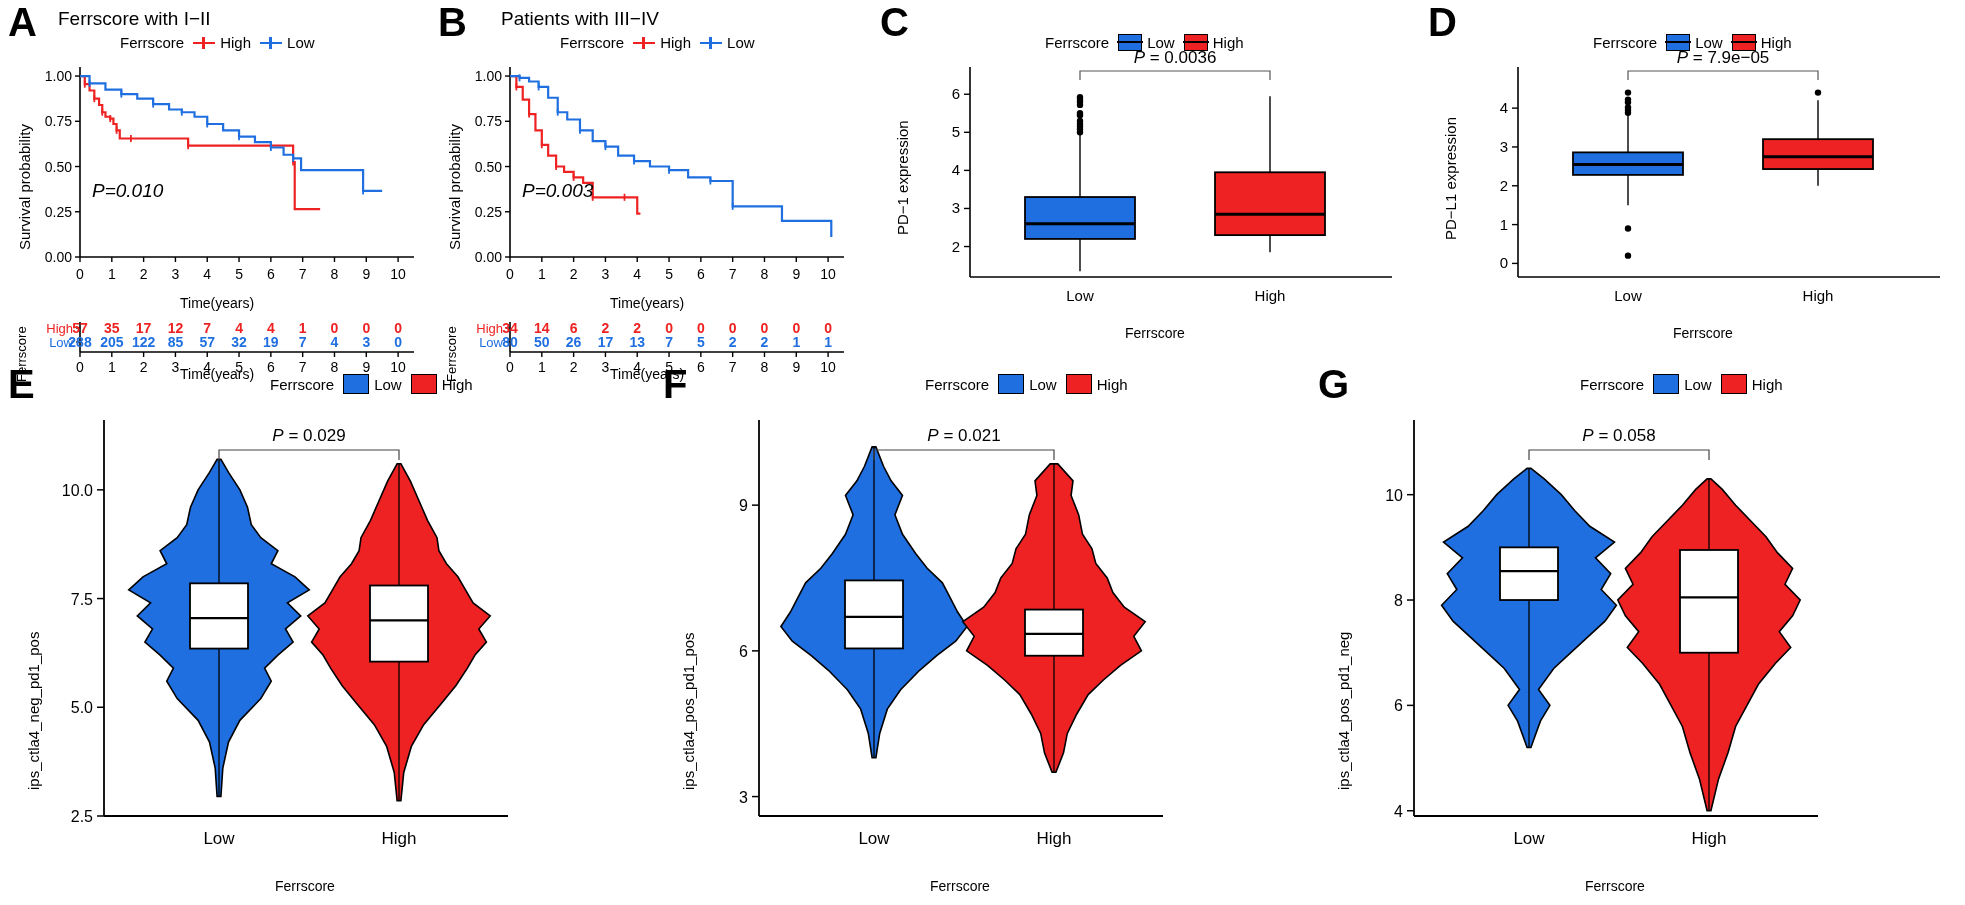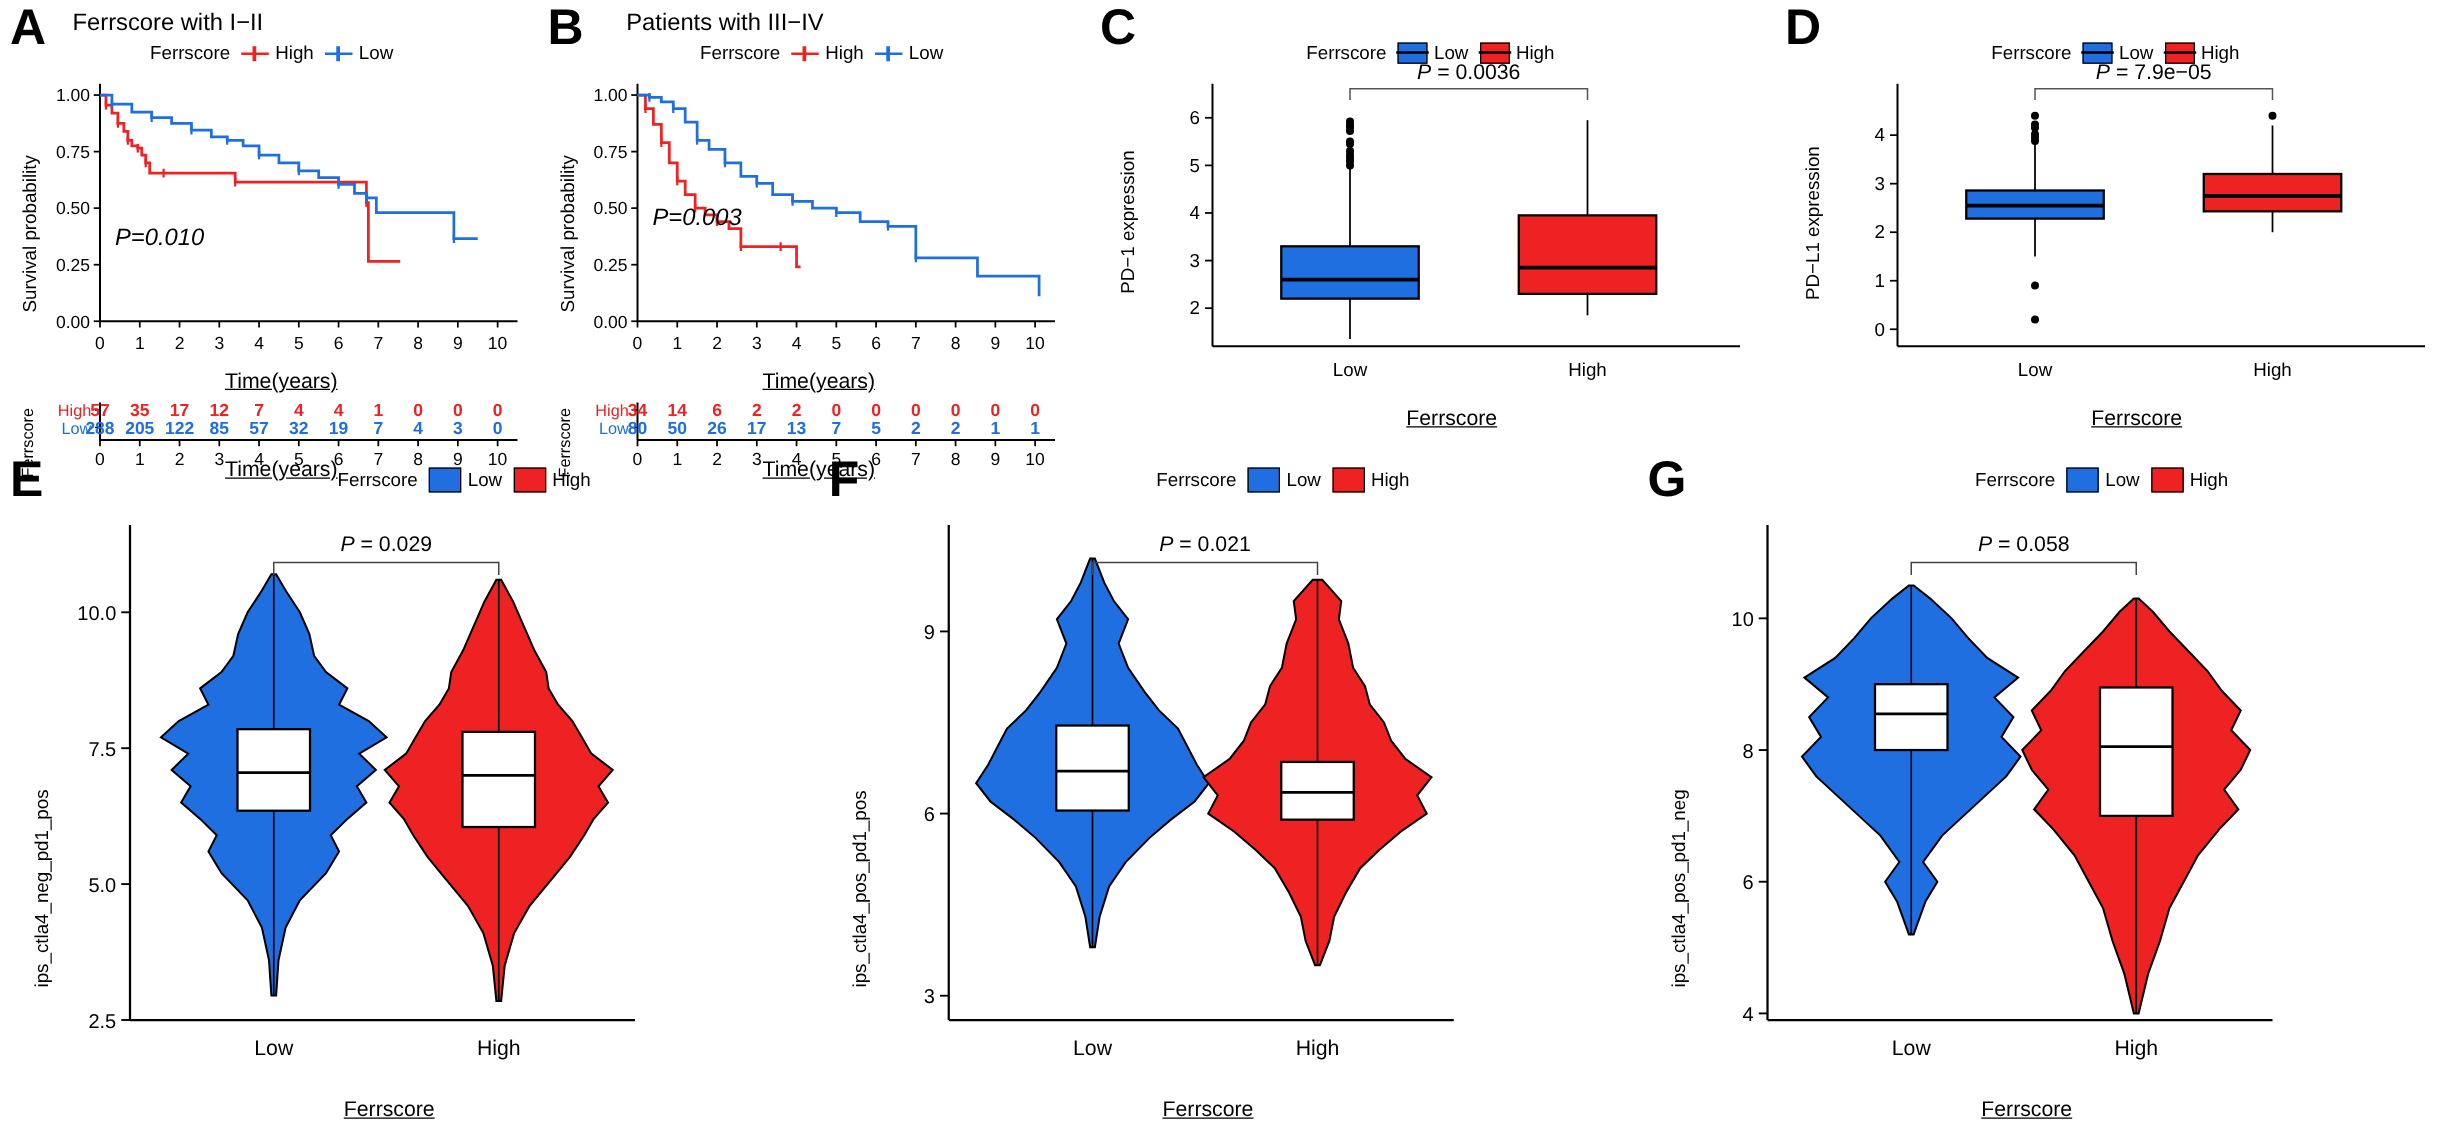--- a/index.html
+++ b/index.html
@@ -9,21 +9,21 @@
   .ptitle{font-size:19px;}
   .legend{display:flex;align-items:center;gap:9px;font-size:15px;}
   .legend .lgtitle{font-size:15px;}
   .lgitem{display:flex;align-items:center;gap:5px;}
   .lgline{position:relative;width:22px;height:12px;}
   .lgline i{position:absolute;left:0;top:5px;width:22px;height:2px;display:block;}
   .lgline b{position:absolute;left:9px;top:0;width:2.5px;height:12px;display:block;}
   .lgbox{width:22px;height:15px;border:1.6px solid #000;position:relative;}
   .lgbox u{position:absolute;left:-2px;right:-2px;top:5.5px;height:2px;background:#000;display:block;}
   .lgsq{width:24px;height:18px;border:1.6px solid #000;}
-  .axis-label{font-size:17px;text-decoration:underline;}
+  .axis-label{font-size:14px;}
   .ylab{transform-origin:0 0;white-space:nowrap;font-size:15px;}
   .pval{font-size:19px;font-style:italic;}
   .pval em{font-style:italic;}
   svg{display:block;overflow:visible;}
 </style>
 </head>
 <body>
 
 <div class="panel" style="left:0;top:0;width:430px;height:350px;">
   <div class="plabel" style="position:absolute;left:8px;top:2px;">A</div>
@@ -244,21 +244,21 @@
         <line x1="86.62857142857143" y1="28.404761904761926" x2="86.62857142857143" y2="35.404761904761926" stroke="#1f6fe0" stroke-width="1.8"></line>
         <line x1="105.71428571428571" y1="53.73809523809524" x2="105.71428571428571" y2="60.73809523809524" stroke="#1f6fe0" stroke-width="1.8"></line>
         <line x1="127.98095238095239" y1="71.83333333333334" x2="127.98095238095239" y2="78.83333333333334" stroke="#1f6fe0" stroke-width="1.8"></line>
         <line x1="153.42857142857142" y1="88.11904761904763" x2="153.42857142857142" y2="95.11904761904763" stroke="#1f6fe0" stroke-width="1.8"></line>
         <line x1="182.05714285714288" y1="102.5952380952381" x2="182.05714285714288" y2="109.5952380952381" stroke="#1f6fe0" stroke-width="1.8"></line>
         <line x1="217.04761904761904" y1="111.64285714285714" x2="217.04761904761904" y2="118.64285714285714" stroke="#1f6fe0" stroke-width="1.8"></line>
         <line x1="258.4" y1="122.5" x2="258.4" y2="129.5" stroke="#1f6fe0" stroke-width="1.8"></line>
         <line x1="280.66666666666663" y1="147.83333333333334" x2="280.66666666666663" y2="154.83333333333334" stroke="#1f6fe0" stroke-width="1.8"></line>
       </g>
   </svg>
-  <div class="pval" style="position:absolute;left:92px;top:164px;"><em>P=0.003</em></div>
+  <div class="pval" style="position:absolute;left:92px;top:180px;"><em>P=0.003</em></div>
   <div class="axis-label" style="position:absolute;left:180px;top:295px;">Time(years)</div>
 </div>
 
 <div class="panel" style="left:430px;top:318px;width:440px;height:70px;">
   <div class="ylab" style="position:absolute;left:14px;top:64px;transform:rotate(-90deg);font-size:13px;">Ferrscore</div>
   <svg width="400" height="62" style="position:absolute;left:22px;top:0;">
     <g id="B-risk">
         <line x1="58" y1="34" x2="392" y2="34" stroke="#000" stroke-width="1.6"></line>
         <line x1="58" y1="4" x2="58" y2="34" stroke="#000" stroke-width="1.6"></line>
         <text x="51" y="15" text-anchor="end" font-size="13" fill="#ee2222" font-family="&quot;Liberation Sans&quot;,sans-serif">High</text>

